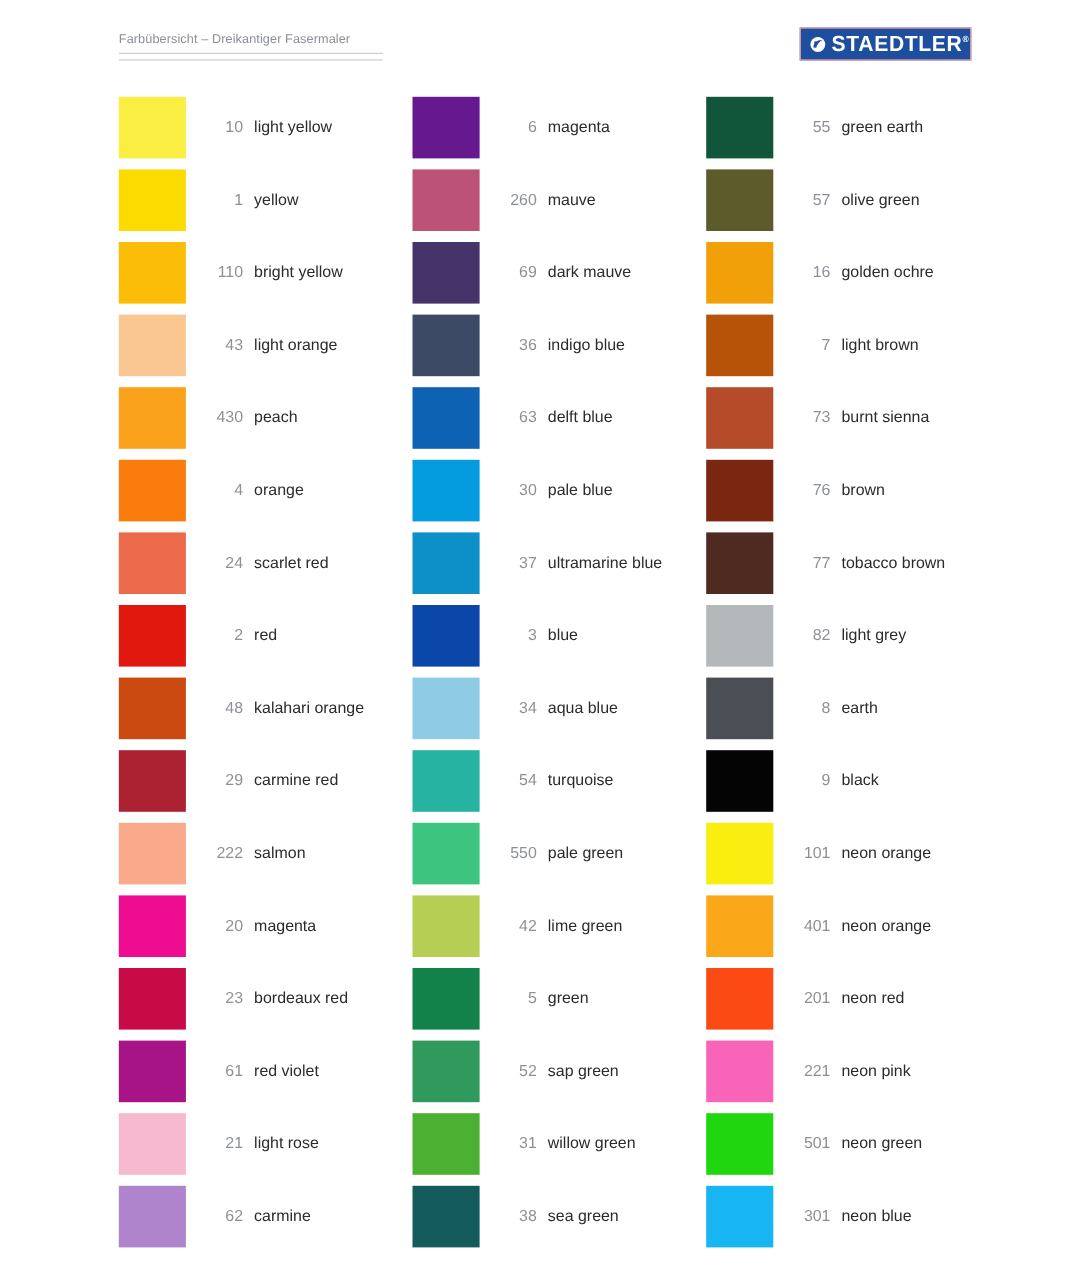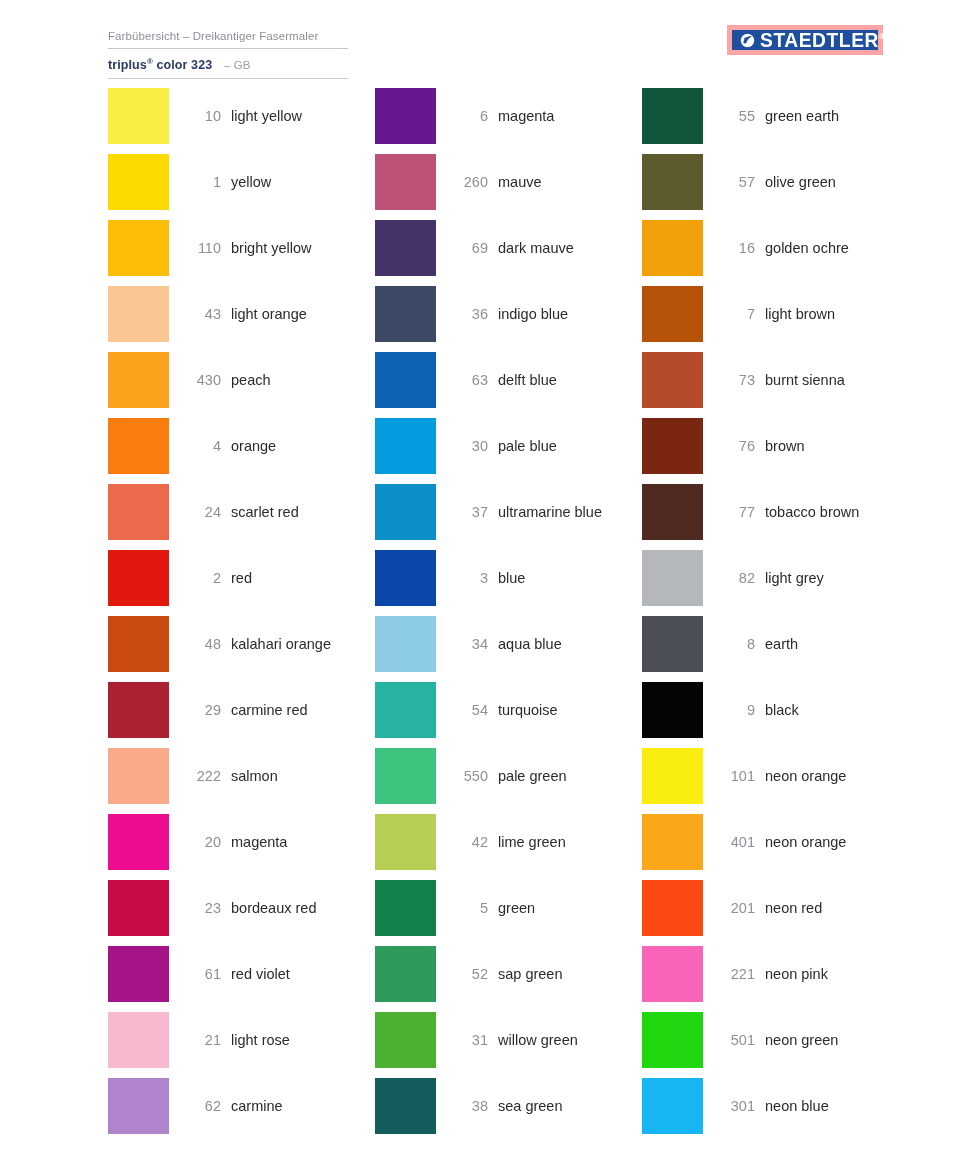--- a/index.html
+++ b/index.html
@@ -71,21 +71,21 @@
   }
 
   
   .logo {
     position: absolute;
     left: 727px;
     top: 25px;
     width: 156px;
     height: 30px;
     background: #1d4f9e;
-    border: 5px solid #fca5a5;
+    border: 1px solid #fca5a5;
     display: flex;
     align-items: center;
     padding-left: 8px;
     box-sizing: border-box;
   }
   .logo-mark {
     width: 15px;
     height: 15px;
     flex: 0 0 auto;
     margin-right: 5px;
@@ -157,24 +157,20 @@
   }
 </style>
 </head>
 <body>
 
 <div class="header">
 
   <div class="header-left">
     <div class="hdr-subtitle">Farbübersicht – Dreikantiger Fasermaler</div>
     <div class="hdr-rule"></div>
-    <div class="hdr-title-row">
-      <span class="hdr-title"><span>triplus</span><sup>®</sup><span> color 323</span></span>
-      <span class="hdr-lang">– GB</span>
-    </div>
     <div class="hdr-rule2"></div>
   </div>
 
   <div class="logo">
     <span class="logo-mark">
       <svg width="15" height="15" viewBox="0 0 20 20">
         <circle cx="10" cy="10" r="9" fill="#ffffff"></circle>
         <path d="M4.5 13.5 C5 7.5, 9 4, 15.5 4.5 C12 6.5, 9.5 9, 8 14 Z" fill="#1d4f9e"></path>
         <circle cx="7.2" cy="7.6" r="1.6" fill="#1d4f9e"></circle>
       </svg>

